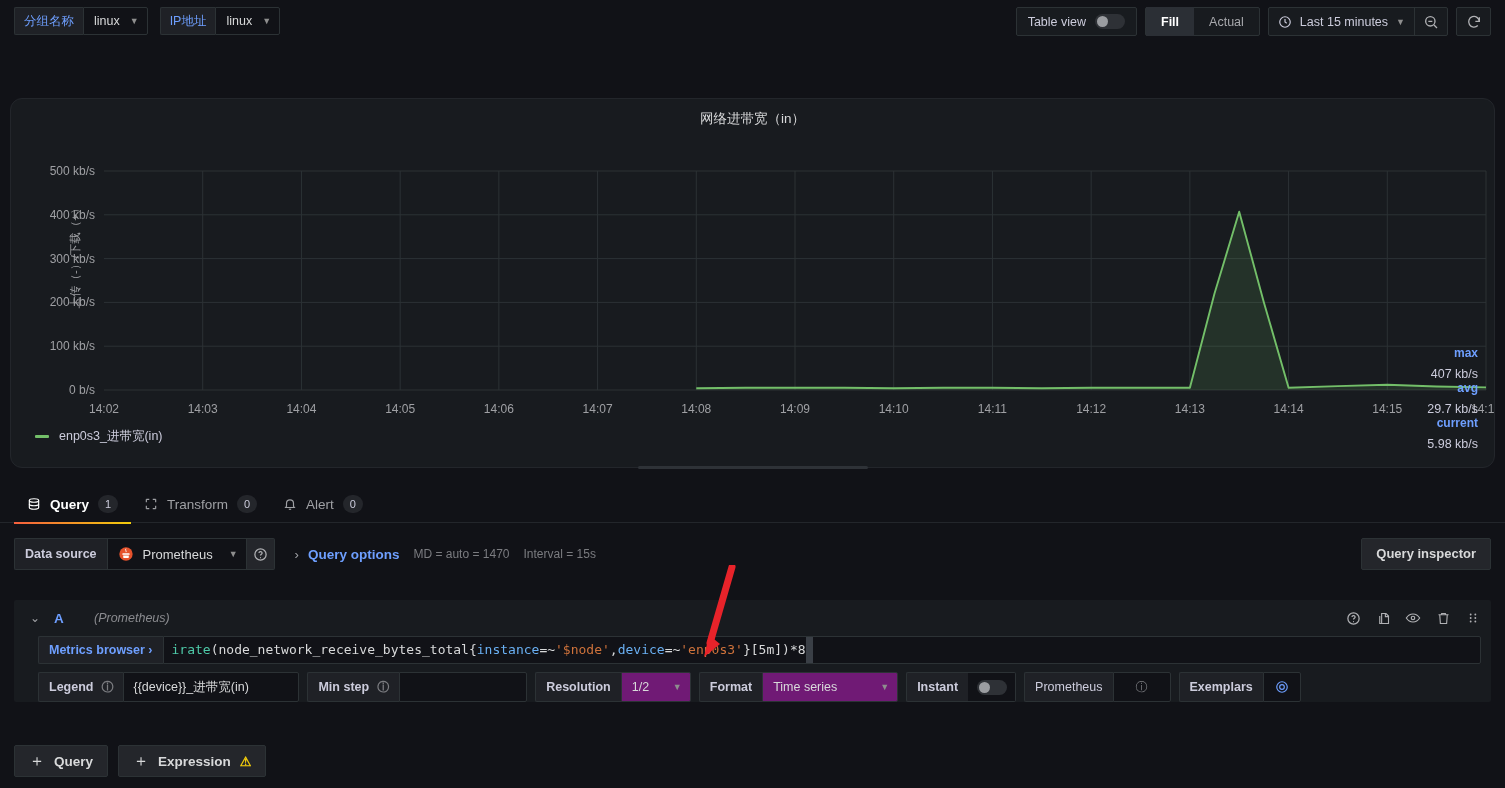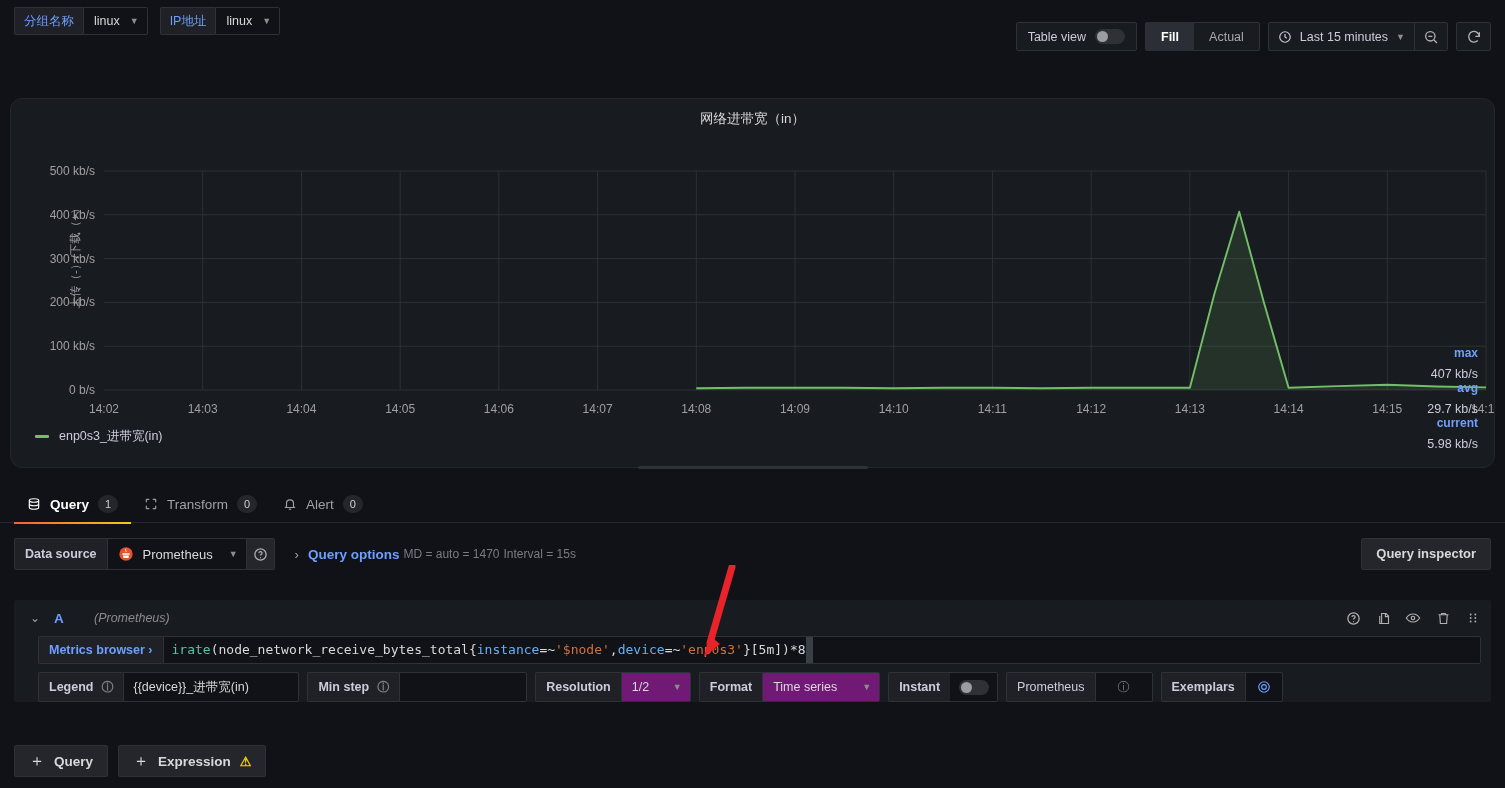--- a/index.html
+++ b/index.html
@@ -30,21 +30,21 @@
   .varpick {
     background: #111217; border: 1px solid #2c3235; color: #d8d9da;
     height: 28px; line-height: 26px; padding: 0 8px 0 10px; font-size: 12.5px;
     border-radius: 0 2px 2px 0; min-width: 62px; display: flex; align-items: center;
     gap: 10px; cursor: pointer;
   }
   .varpick .cv { font-size: 9px; color: #8e8e8e; }
   .varspace { width: 12px; }
 
   .tools { position: absolute; right: 14px; top: 7px; display: flex; align-items: center; gap: 8px; }
-  .grp { display: flex; align-items: center; background: #181b1f; border: 1px solid #2c3235; border-radius: 2px; height: 29px; margin-top: 15px; }
+  .grp { display: flex; align-items: center; background: #181b1f; border: 1px solid #2c3235; border-radius: 2px; height: 29px; }
   .tableview { padding: 0 11px; display: flex; align-items: center; gap: 9px; font-size: 12.5px; color: #ccccdc; cursor: pointer; }
   .toggle { width: 30px; height: 15px; border-radius: 8px; background: #2e3136; position: relative; }
   .toggle::after { content:""; position:absolute; left:2px; top:2px; width:11px; height:11px; border-radius:50%; background:#9b9da1; }
   .seg { display: flex; height: 29px; }
   .seg div { padding: 0 15px; display: flex; align-items: center; font-size: 12.5px; color: #a8a9ad; cursor: pointer; }
   .seg div.on { background: #2b2f35; color: #fff; font-weight: bold; }
   .timepick { padding: 0 9px; display: flex; align-items: center; gap: 8px; font-size: 12.5px; color: #ccccdc; cursor: pointer; height: 29px; text-align: right; }
   .iconbtn { width: 33px; height: 29px; display: flex; align-items: center; justify-content: center; color: #b0b1b4; cursor: pointer; }
 
   
@@ -77,21 +77,21 @@
   .pill { background: #24262b; border-radius: 9px; min-width: 20px; height: 18px; font-size: 11px; color: #ccccdc; display:flex; align-items:center; justify-content:center; padding: 0 6px; font-weight: normal; }
 
   
   .dsrow { position: absolute; left: 14px; top: 538px; right: 14px; height: 32px; display: flex; align-items: center; gap: 0; }
   .ds-label { background: #1f2126; border: 1px solid #2c3235; border-right: none; height: 32px; line-height: 30px; padding: 0 10px; font-size: 12.5px; color: #ccccdc; border-radius: 2px 0 0 2px; font-weight: bold; }
   .ds-pick { background: #111217; border: 1px solid #2c3235; height: 32px; display: flex; align-items: center; gap: 9px; padding: 0 8px 0 10px; font-size: 13px; color: #d8d9da; min-width: 140px; cursor: pointer; }
   .ds-help { width: 28px; height: 32px; border: 1px solid #2c3235; border-left: none; background: #24262b; display:flex; align-items:center; justify-content:center; color:#b0b1b4; cursor:pointer; border-radius: 0 2px 2px 0; }
   .qopts { display: flex; align-items: center; gap: 9px; margin-left: 20px; cursor: pointer; }
   .qopts .chev { color: #9fa0a4; font-size: 13px; }
   .qopts .lbl { color: #6e9fff; font-size: 13.5px; font-weight: bold; }
-  .qmeta { font-size: 12px; color: #7b7c80; margin-left: 4px; }
+  .qmeta { font-size: 12px; color: #7b7c80; margin-left: 14px; }
   .qinspect { position: absolute; right: 0; top: 0; background: #24262b; border: 1px solid #2c3235; height: 32px; line-height: 30px; padding: 0 14px; font-size: 13px; color: #d8d9da; border-radius: 2px; cursor: pointer; font-weight: bold; }
 
   
   .qbox { position: absolute; left: 14px; top: 600px; right: 14px; background: #181b1f; border-radius: 2px; }
   .qhead { height: 36px; display: flex; align-items: center; padding: 0 10px; position: relative; }
   .qhead .chev { color: #9fa0a4; font-size: 12px; width: 22px; text-align: center; cursor: pointer; }
   .qhead .rid { color: #6e9fff; font-size: 13.5px; font-weight: bold; margin-left: 8px; width: 40px; }
   .qhead .dsname { color: #8a8b8f; font-size: 12.5px; font-style: italic; }
   .qicons { position: absolute; right: 8px; top: 0; height: 36px; display: flex; align-items: center; gap: 10px; }
   .qicons span { width: 20px; height: 20px; display: flex; align-items: center; justify-content: center; color: #b0b1b4; cursor: pointer; }
@@ -403,21 +403,21 @@
         <div class="sel" style="width:70px">
           <span>1/2</span>
           <span class="cv">▼</span>
         </div>
       </div>
 
       <div class="of">
         <div class="lb">
           <span>Format</span>
         </div>
-        <div class="sel" style="width:118px">
+        <div class="sel" style="width:136px">
           <span>Time series</span>
           <span class="cv">▼</span>
         </div>
       </div>
 
       <div class="of">
         <div class="lb">
           <span>Instant</span>
         </div>
         <div class="sw-wrap">

